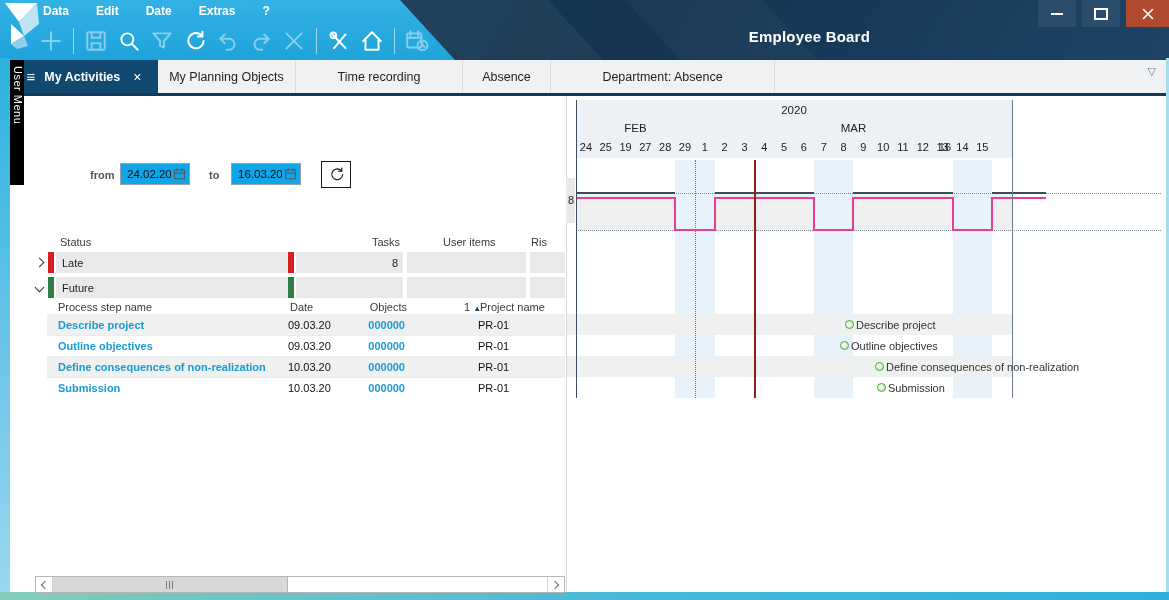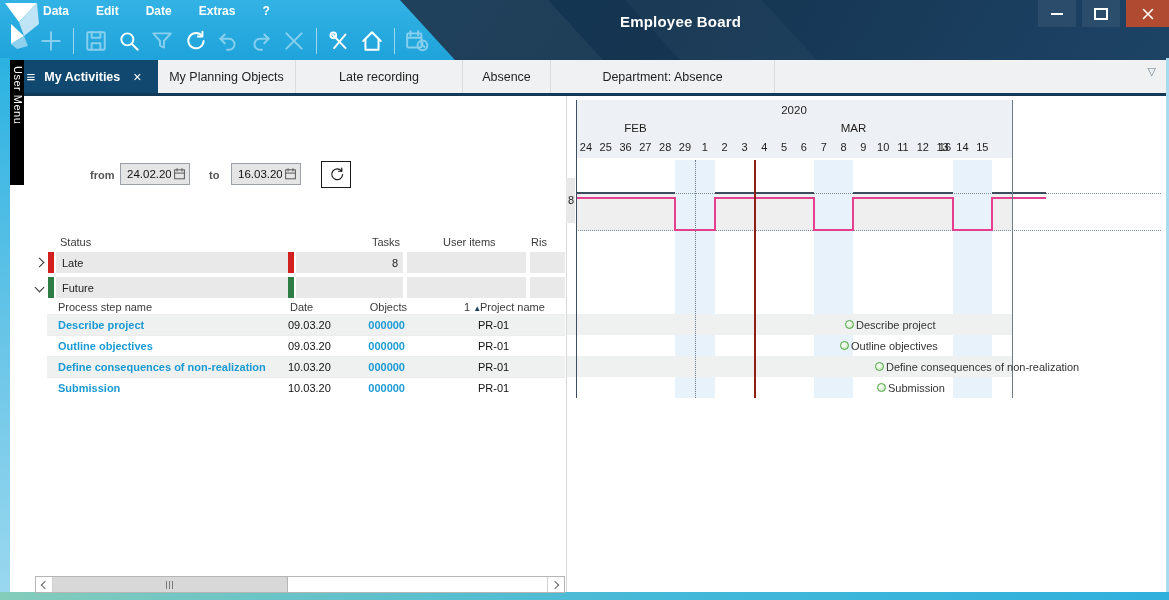--- a/index.html
+++ b/index.html
@@ -18,21 +18,21 @@
          clip-path:polygon(625px 0,762px 0,817px 60px,680px 60px);}
   .logo{position:absolute;left:2px;top:2px;}
   .menubar{position:absolute;left:43px;top:4px;display:flex;gap:27px;color:#fff;
            font-size:12px;font-weight:700;}
   .menubar span{cursor:default;}
   .tools{position:absolute;left:36px;top:24px;display:flex;align-items:center;height:33px;}
   .ticon{width:30px;height:30px;display:flex;align-items:center;justify-content:center;margin-right:3px;}
   .ticon svg{stroke:#fff;fill:none;stroke-width:1.8;stroke-linecap:round;stroke-linejoin:round;}
   .ticon.dis svg{opacity:.45;}
   .tsep{width:1px;height:26px;background:rgba(255,255,255,.55);margin:0 7px 0 4px;}
-  .wtitle{position:absolute;left:620px;top:13px;width:250px;text-align:left;color:#fff;
+  .wtitle{position:absolute;left:620px;top:28px;width:250px;text-align:right;color:#fff;
           font-size:15px;font-weight:700;letter-spacing:.2px;}
   .winbtns{position:absolute;right:0;top:0;display:flex;}
   .wb{width:38px;height:27px;display:flex;align-items:center;justify-content:center;margin-left:6px;}
   .wb.min,.wb.max{background:rgba(255,255,255,.07);}
   .wb.close{width:43px;margin-left:6px;}
   .glyph-min{width:12px;height:2px;background:#fff;}
   .glyph-max{width:10px;height:8px;border:2px solid #fff;}
 
   
   .tabbar{position:absolute;left:10px;top:60px;width:1156px;height:33px;background:#f0f1f2;display:flex;}
@@ -51,21 +51,21 @@
   
   .bleft{position:absolute;left:0;top:58px;width:10px;height:542px;
          background:linear-gradient(180deg,#2bb2e1,#6cc6e8 55%,#9bd8ef);}
   .bbottom{position:absolute;left:0;top:592px;width:1169px;height:8px;
            background:linear-gradient(90deg,#84ccba,#45b9d8 55%,#2fb0dd);}
   .bright{position:absolute;left:1166px;top:58px;width:3px;height:534px;background:#a7dbef;}
 
   
   .lbl{position:absolute;color:#555;font-weight:bold;}
   .dinwrap{position:absolute;width:70px;height:22px;}
-  .din{width:70px;height:22px;border:1px solid #9aa0a6;background:#e5e5e5;box-sizing:border-box;
+  .din{width:70px;height:22px;border:1px solid #9aa0a6;background:#0ea5e9;box-sizing:border-box;
        font:11.5px "Liberation Sans","DejaVu Sans",sans-serif;padding:0 18px 0 6px;color:#111;}
   .calic{position:absolute;right:4px;top:4px;}
   .refbtn{position:absolute;left:321px;top:161px;width:30px;height:27px;border:1.5px solid #1a1a1a;
           background:#fff;box-sizing:border-box;display:flex;align-items:center;justify-content:center;}
   .refbtn svg{stroke:#1a1a1a;fill:none;stroke-width:1.6;stroke-linecap:round;stroke-linejoin:round;}
 
   .th{position:absolute;color:#3a3a3a;}
   .grow{position:absolute;left:47px;width:518px;height:21px;}
   .gcell{position:absolute;top:0;height:21px;background:#e9e9e9;display:flex;align-items:center;}
   .gmark{position:absolute;top:0;width:6px;height:21px;}
@@ -212,21 +212,21 @@
   <div class="tabbar" id="tabbar">
       <div class="tab active" style="width: 148px; flex: 0 0 148px;">
         <span class="burger">≡</span>
         <span>My Activities</span>
         <span class="tclose">×</span>
       </div>
       <div class="tab" style="width: 138px; flex: 0 0 138px;">
         <span>My Planning Objects</span>
       </div>
       <div class="tab" style="width: 167px; flex: 0 0 167px;">
-        <span>Late recording</span>
+        <span>Time recording</span>
       </div>
       <div class="tab" style="width: 88px; flex: 0 0 88px;">
         <span>Absence</span>
       </div>
       <div class="tab" style="width: 224px; flex: 0 0 224px;">
         <span>Department: Absence</span>
       </div>
       <div class="tab tabfill" style="border-right: none;">
         <div class="ovr">▽</div>
       </div>
@@ -333,21 +333,21 @@
 
   <div class="pdivider"></div>
 
   <div class="gantt" id="gantt">
       <div class="ghead"></div>
       <div class="gtext" style="left: 576px; top: 104px; width: 436px; font-size: 11.5px;">2020</div>
       <div class="gtext" style="left: 576px; top: 122px; width: 118.909px; font-size: 11.5px;">FEB</div>
       <div class="gtext" style="left: 694.909px; top: 122px; width: 317.091px; font-size: 11.5px;">MAR</div>
       <div class="gtext" style="left: 576px; top: 141px; width: 19.8182px;">24</div>
       <div class="gtext" style="left: 595.818px; top: 141px; width: 19.8182px;">25</div>
-      <div class="gtext" style="left: 615.636px; top: 141px; width: 19.8182px;">36</div>
+      <div class="gtext" style="left: 615.636px; top: 141px; width: 19.8182px;">19</div>
       <div class="gtext" style="left: 635.455px; top: 141px; width: 19.8182px;">27</div>
       <div class="gtext" style="left: 655.273px; top: 141px; width: 19.8182px;">28</div>
       <div class="gtext" style="left: 675.091px; top: 141px; width: 19.8182px;">29</div>
       <div class="gtext" style="left: 694.909px; top: 141px; width: 19.8182px;">1</div>
       <div class="gtext" style="left: 714.727px; top: 141px; width: 19.8182px;">2</div>
       <div class="gtext" style="left: 734.545px; top: 141px; width: 19.8182px;">3</div>
       <div class="gtext" style="left: 754.364px; top: 141px; width: 19.8182px;">4</div>
       <div class="gtext" style="left: 774.182px; top: 141px; width: 19.8182px;">5</div>
       <div class="gtext" style="left: 794px; top: 141px; width: 19.8182px;">6</div>
       <div class="gtext" style="left: 813.818px; top: 141px; width: 19.8182px;">7</div>

